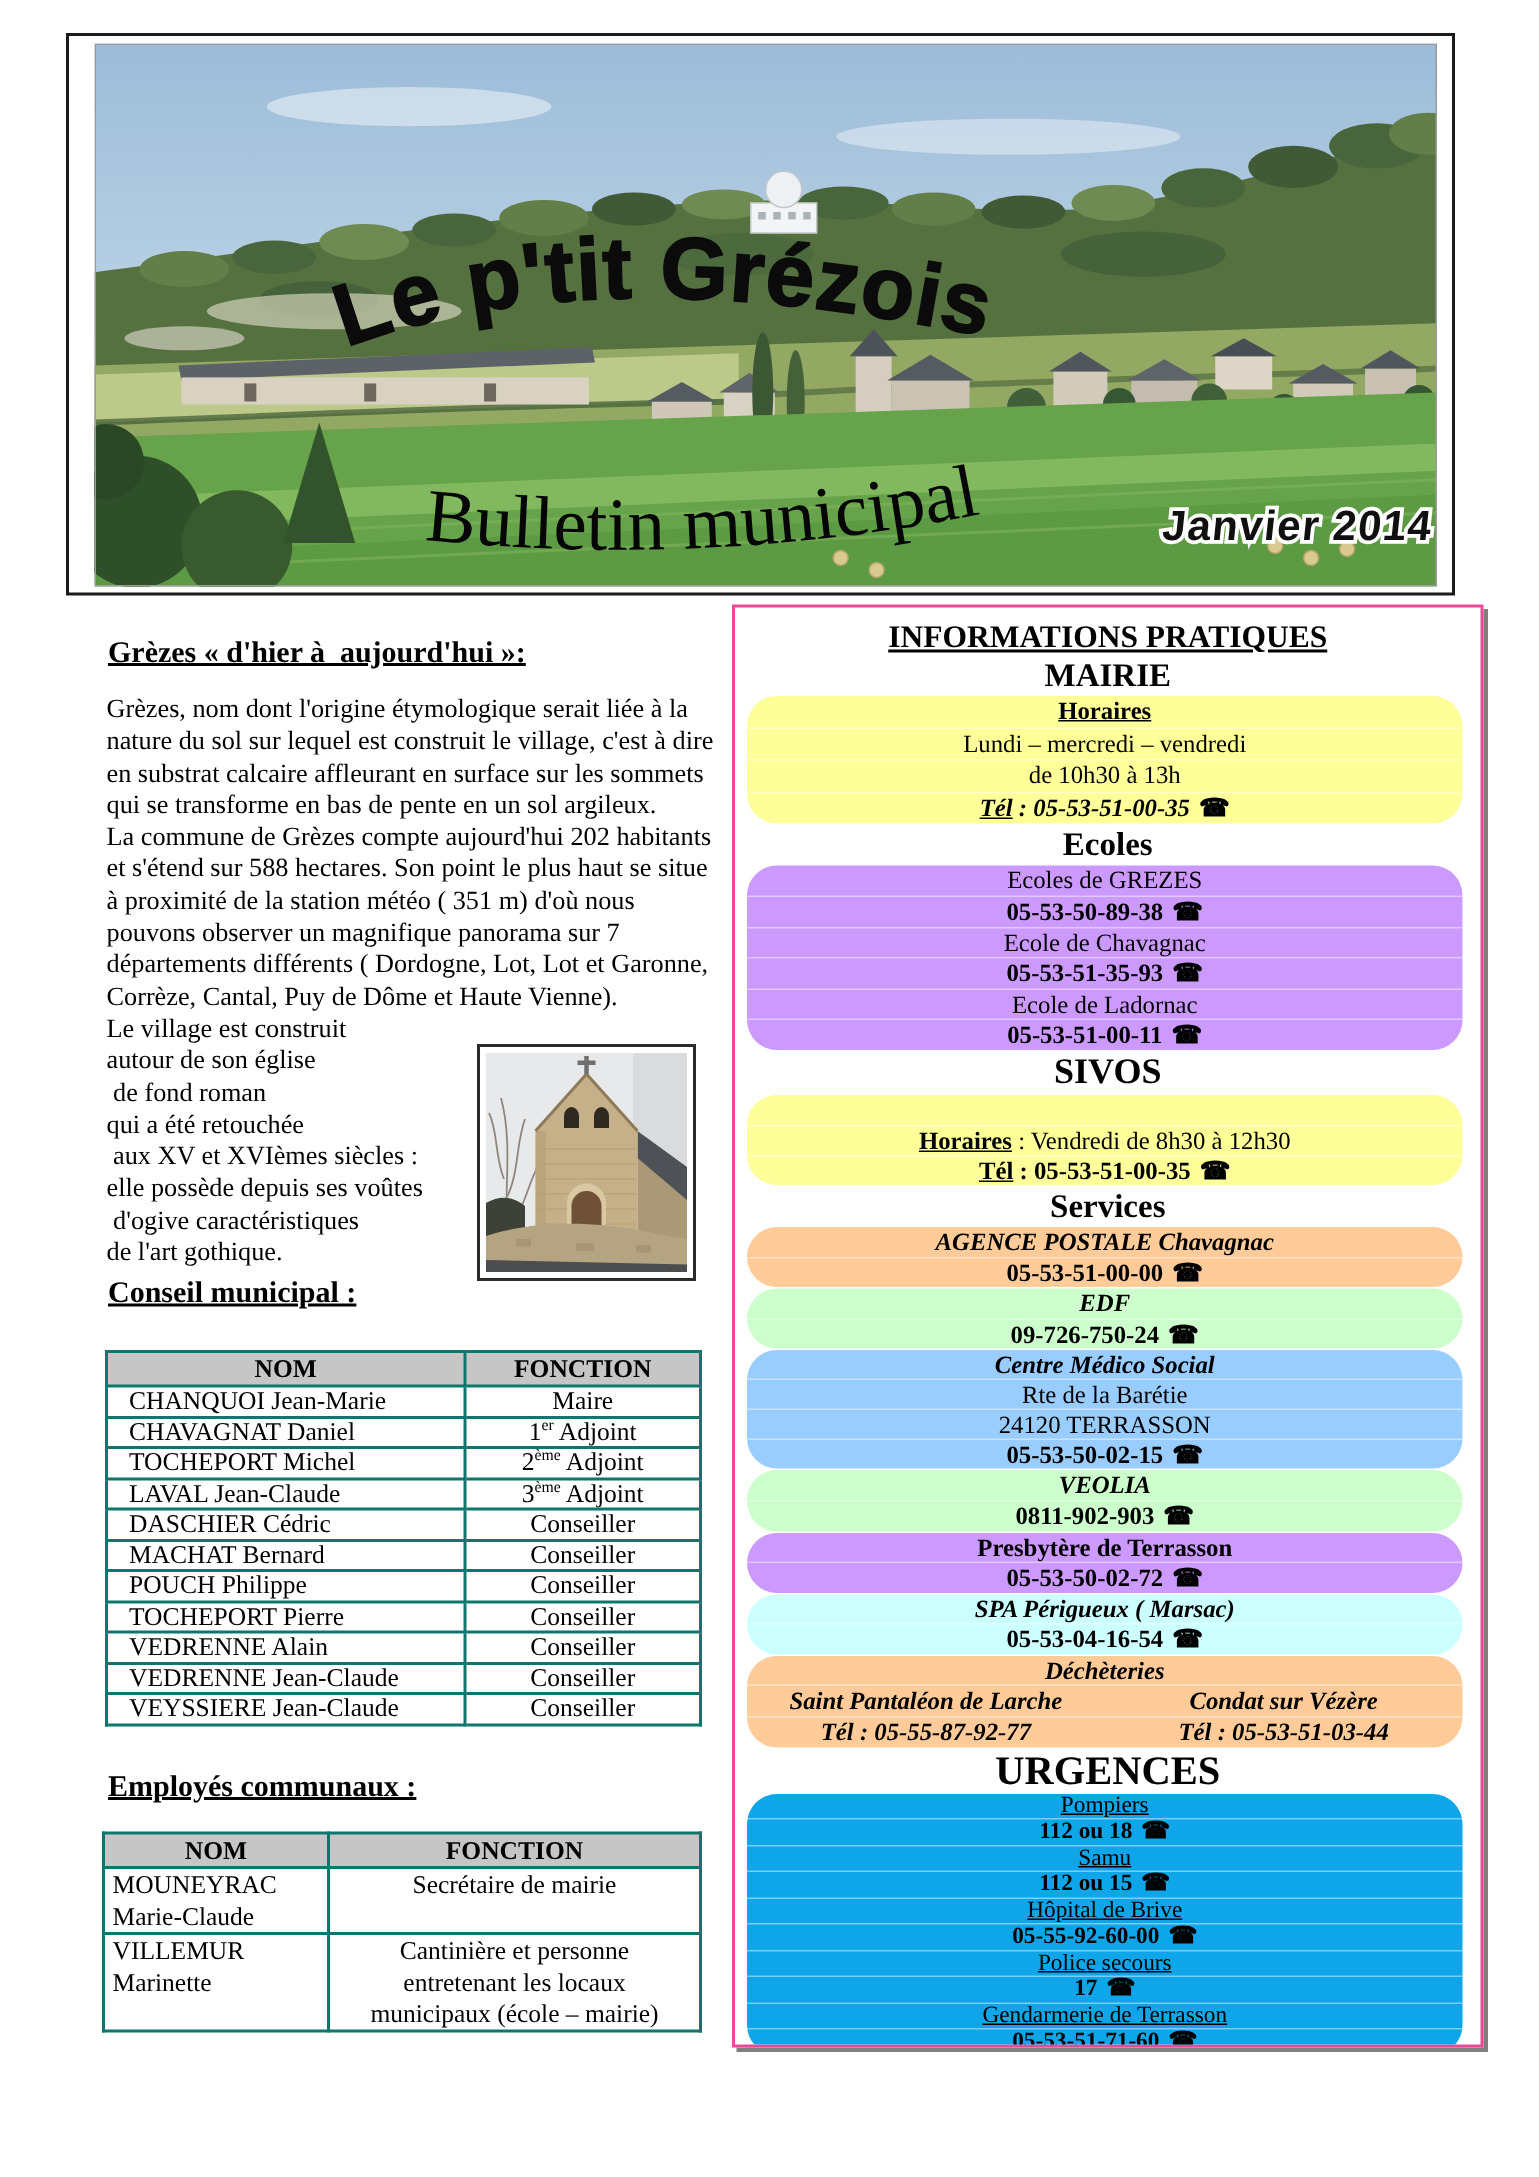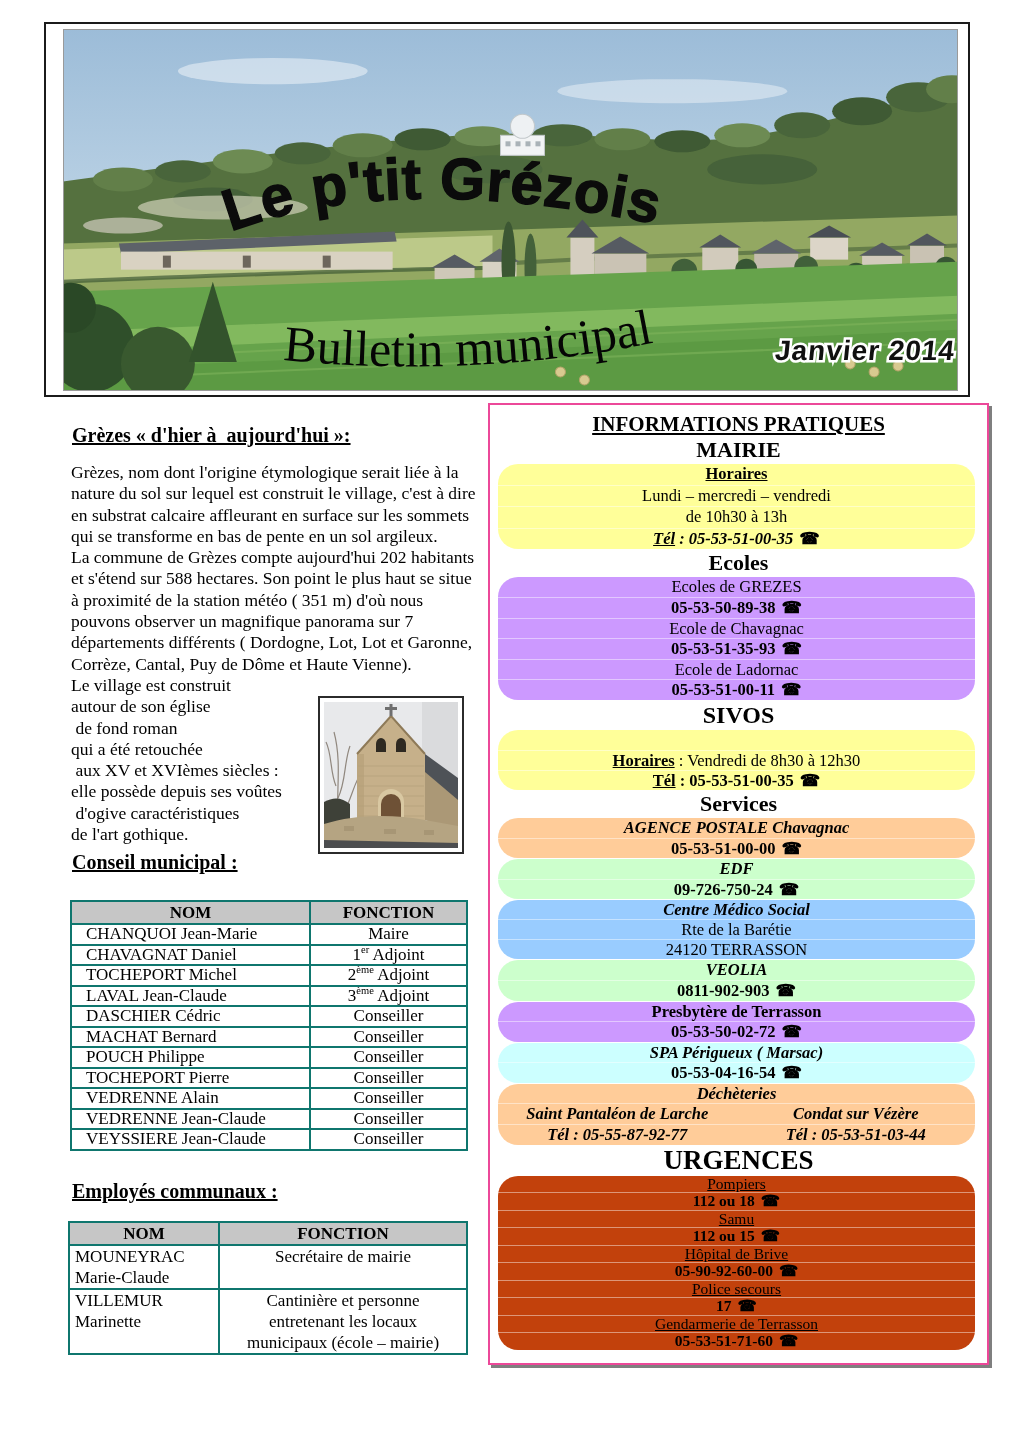--- a/index.html
+++ b/index.html
@@ -55,21 +55,21 @@
   .cbox .line{line-height:19.6px;border-bottom:1px solid rgba(255,255,255,.45);}
   .cbox .line:last-child{border-bottom:none;}
   .cbox.bx-mairie .line{line-height:20.6px;}
   .cbox.bx-blue .line{line-height:19px;}
   .cbox.bx-pink{font-size:15.5px;}
   .cbox.bx-pink .line{line-height:16.5px;}
   .cbox.bx-sivos .line{line-height:19px;}
   .cbox.bx-sivos .line.empty{line-height:20px;}
   .bold{font-weight:bold;}.it{font-style:italic;}.u{text-decoration:underline;}
   .yellow{background:#FFFF99;}.purple{background:#CC99FF;}.orange{background:#FFCC99;}
-  .green{background:#CCFFCC;}.blue{background:#99CCFF;}.cyan{background:#CCFFFF;}.pink{background:#c2410c;}
+  .green{background:#CCFFCC;}.blue{background:#99CCFF;}.cyan{background:#CCFFFF;}.pink{background:#0ea5e9;}
   .two{display:flex;}
   .two span{flex:1;text-align:center;}
   .ph{margin-left:6px;font-style:normal;}
 </style>
 </head>
 <body>
 
 <div id="page">
 
   <div class="banner">
@@ -381,20 +381,21 @@
       <div class="line bold"><span>05-53-51-00-00</span><span class="ph">☎</span></div>
     </div>
     <div class="cbox green">
       <div class="line bold it">EDF</div>
       <div class="line bold"><span>09-726-750-24</span><span class="ph">☎</span></div>
     </div>
     <div class="cbox blue bx-blue">
       <div class="line bold it">Centre Médico Social</div>
       <div class="line">Rte de la Barétie</div>
       <div class="line">24120 TERRASSON</div>
+      <div class="line bold"><span>05-53-50-02-15</span><span class="ph">☎</span></div>
     </div>
     <div class="cbox green">
       <div class="line bold it">VEOLIA</div>
       <div class="line bold"><span>0811-902-903</span><span class="ph">☎</span></div>
     </div>
     <div class="cbox purple">
       <div class="line bold">Presbytère de Terrasson</div>
       <div class="line bold"><span>05-53-50-02-72</span><span class="ph">☎</span></div>
     </div>
     <div class="cbox cyan">
@@ -413,21 +414,21 @@
       </div>
     </div>
 
     <div class="rp-h urgences">URGENCES</div>
     <div class="cbox pink bx-pink">
       <div class="line u">Pompiers</div>
       <div class="line bold"><span>112 ou 18</span><span class="ph">☎</span></div>
       <div class="line u">Samu</div>
       <div class="line bold"><span>112 ou 15</span><span class="ph">☎</span></div>
       <div class="line u">Hôpital de Brive</div>
-      <div class="line bold"><span>05-90-92-60-00</span><span class="ph">☎</span></div>
+      <div class="line bold"><span>05-55-92-60-00</span><span class="ph">☎</span></div>
       <div class="line u">Police secours</div>
       <div class="line bold"><span>17</span><span class="ph">☎</span></div>
       <div class="line u">Gendarmerie de Terrasson</div>
       <div class="line bold"><span>05-53-51-71-60</span><span class="ph">☎</span></div>
     </div>
   </div>
 
 </div>
 
 </body></html>

